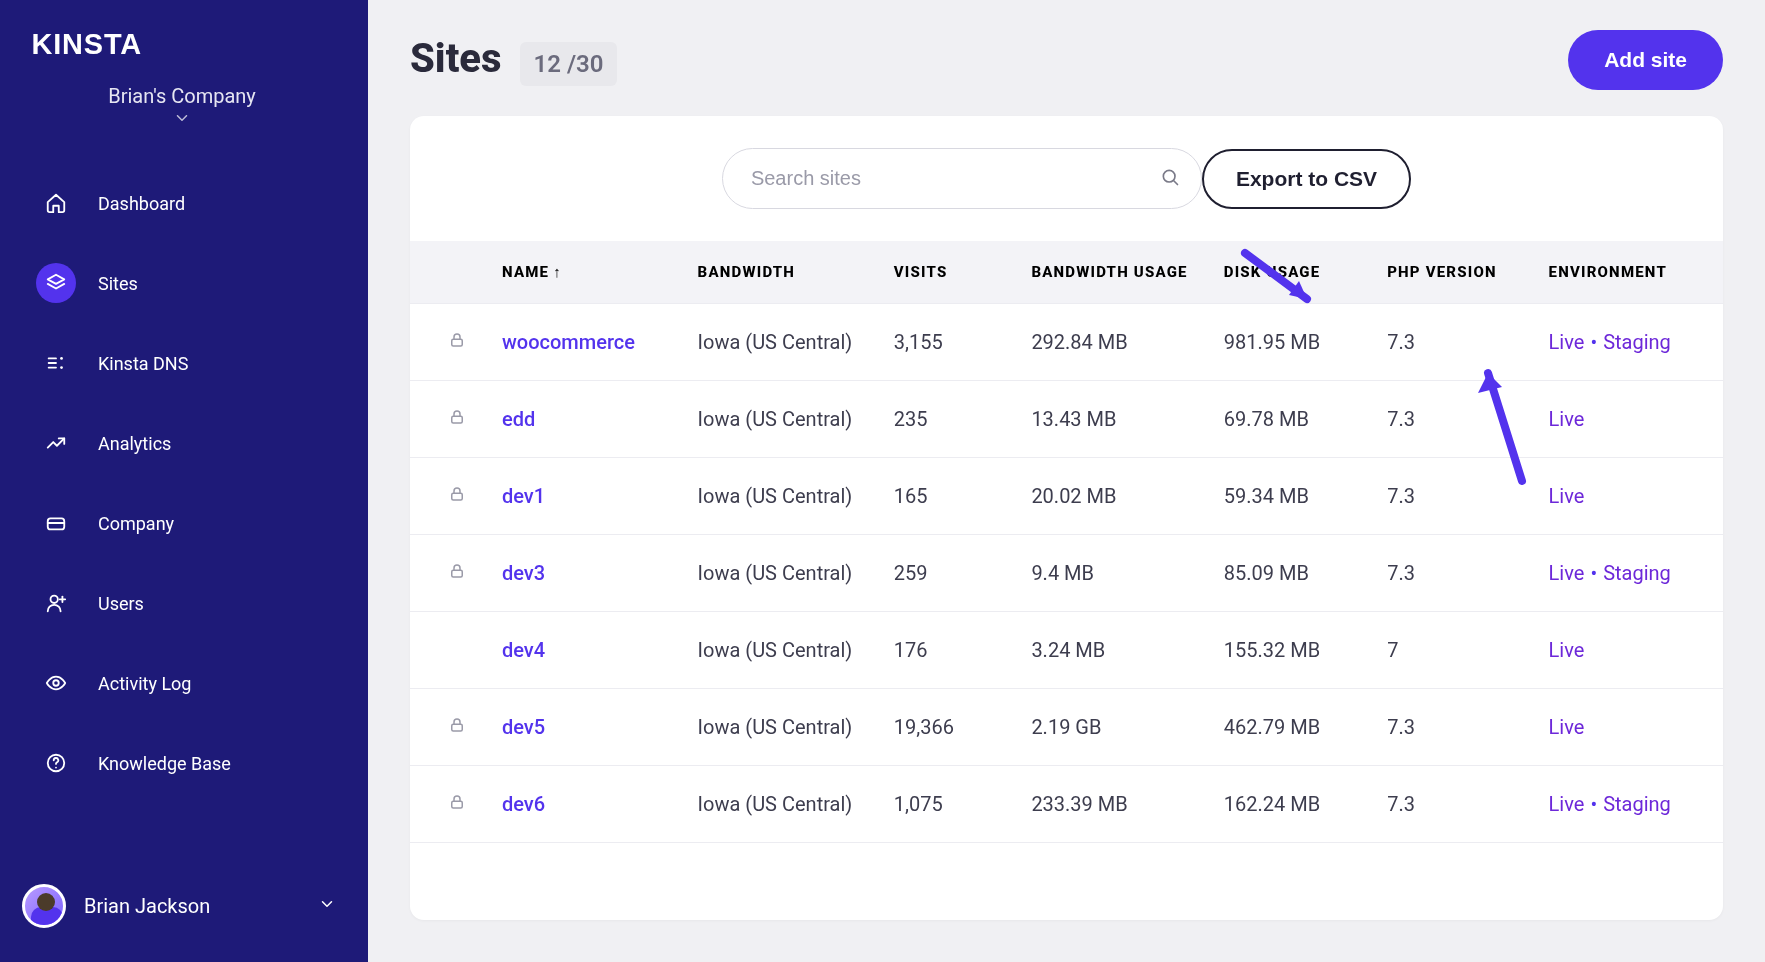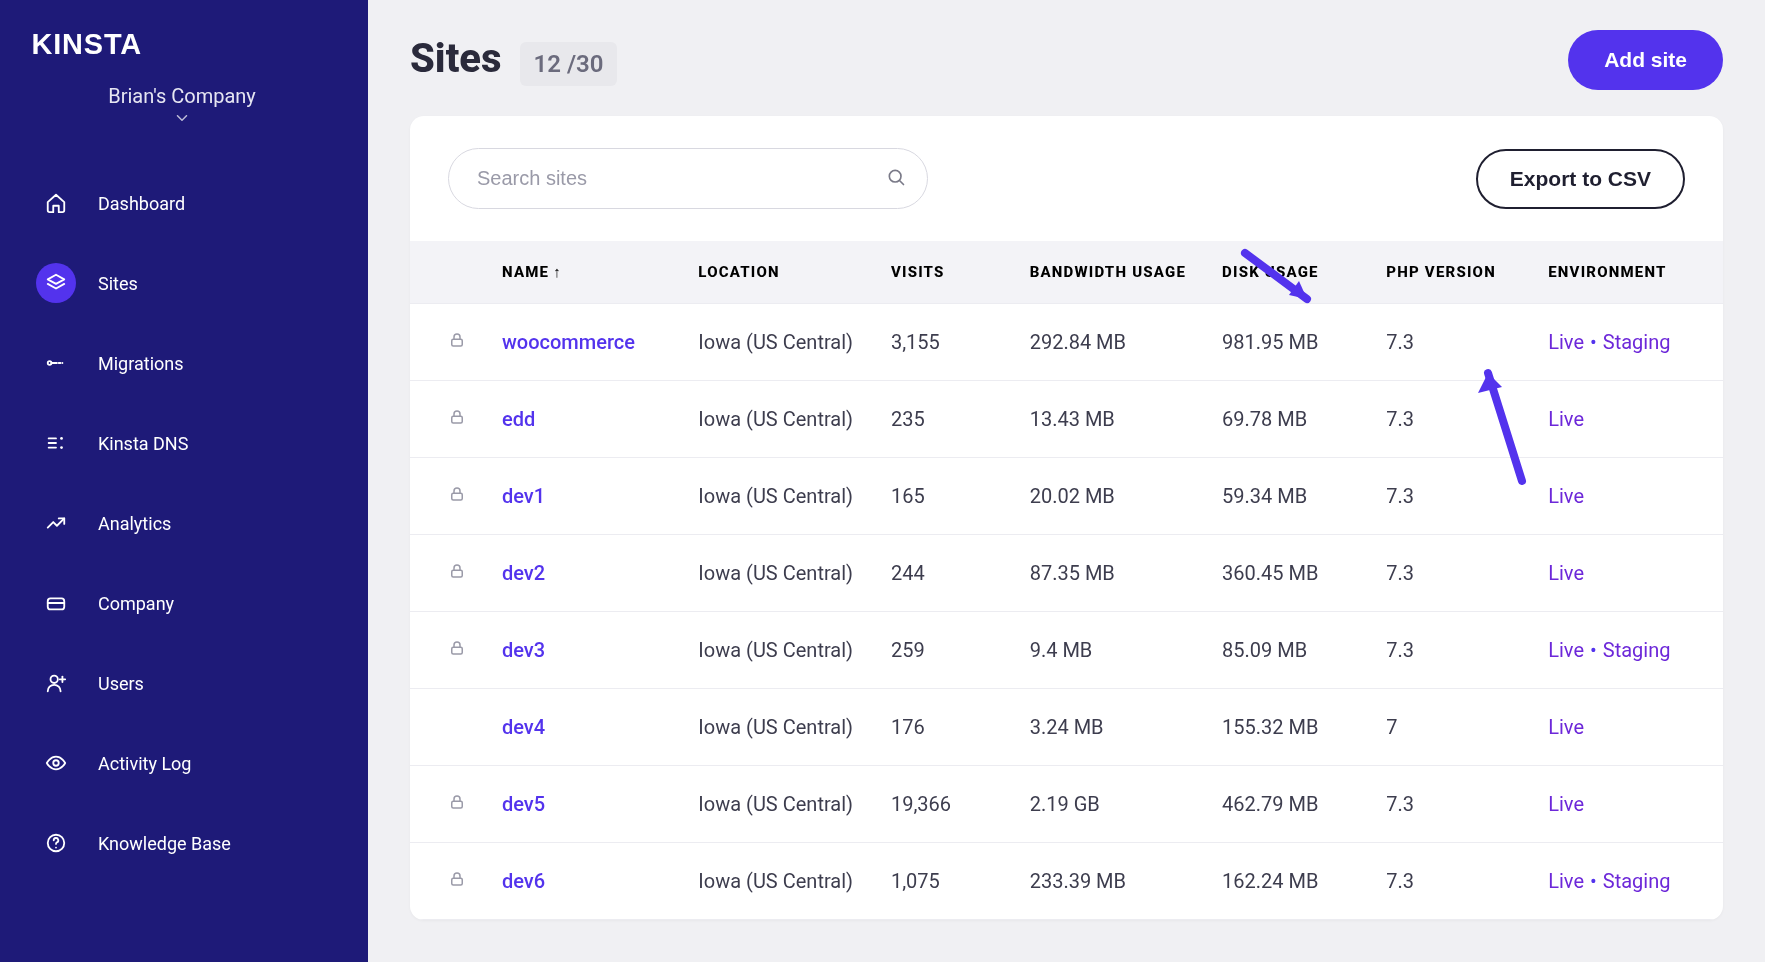--- a/index.html
+++ b/index.html
@@ -24,21 +24,21 @@
 
 
 .main { flex: 1; display: flex; flex-direction: column; overflow: hidden; }
 .topbar { display: flex; align-items: center; justify-content: space-between; padding: 30px 42px 26px 42px; }
 .topbar-left { display: flex; align-items: baseline; gap: 18px; }
 .page-title { font-size: 40px; font-weight: 800; color: #2a2a3b; }
 .count-badge { background: #e8e8ec; color: #6b6b7d; padding: 8px 14px; border-radius: 6px; font-size: 24px; font-weight: 600; }
 .add-site-btn { background: #5333ed; color: #fff; border: none; border-radius: 999px; padding: 18px 36px; font-size: 21px; font-weight: 700; cursor: pointer; }
 
 .card { background: #fff; margin: 0 42px 42px 42px; border-radius: 14px; box-shadow: 0 1px 3px rgba(0,0,0,.04); flex: 1; overflow: hidden; display: flex; flex-direction:column; }
-.card-toolbar { display: flex; align-items: center; justify-content: space-between; padding: 32px 38px; }
+.card-toolbar { display: flex; align-items: center; justify-content: center; padding: 32px 38px; }
 .search-wrap { position: relative; width: 480px; }
 .search-input { width: 100%; border: 1px solid #d8d8e0; border-radius: 999px; padding: 18px 56px 18px 28px; font-size: 20px; color: #28293d; outline: none; }
 .search-input::placeholder { color: #9a9aa8; }
 .search-icon { position: absolute; right: 22px; top: 50%; transform: translateY(-50%); color: #7a7a88; }
 .export-btn { border: 2px solid #1f1f30; background: #fff; color: #1f1f30; border-radius: 999px; padding: 16px 32px; font-size: 21px; font-weight: 700; cursor: pointer; }
 
 .table-wrap { overflow: auto; flex: 1; position: relative; }
 table { width: 100%; border-collapse: collapse; }
 thead th { background: #f3f3f7; text-align: left; font-size: 15px; font-weight: 800; color: #000000; letter-spacing: .08em; padding: 22px 18px; border-bottom: 1px solid #ececf1; white-space: nowrap; }
 thead th .sort { margin-left: 4px; }
@@ -96,31 +96,20 @@
           <svg width="22" height="22" viewBox="0 0 24 24">
             <polygon points="12 3 21 8 12 13 3 8 12 3" stroke="#fff" stroke-width="2" fill="none" stroke-linecap="round" stroke-linejoin="round"></polygon>
             <polyline points="3 13 12 18 21 13" stroke="#fff" stroke-width="2" fill="none" stroke-linecap="round" stroke-linejoin="round"></polyline>
           </svg>
         </span>
         <span>Sites</span>
       </li>
       <li class="">
         <span class="icon-wrap">
           <svg width="24" height="22" viewBox="0 0 24 24">
-            <circle cx="5" cy="12" r="2" stroke="#fff" stroke-width="2" fill="none" stroke-linecap="round" stroke-linejoin="round"></circle>
-            <path d="M7 12h6" stroke="#fff" stroke-width="2" fill="none" stroke-linecap="round" stroke-linejoin="round"></path>
-            <circle cx="19" cy="12" r="1" fill="#fff"></circle>
-            <path d="M15 12h2" stroke="#fff" stroke-width="2" fill="none" stroke-linecap="round" stroke-linejoin="round"></path>
-          </svg>
-        </span>
-        <span>Migrations</span>
-      </li>
-      <li class="">
-        <span class="icon-wrap">
-          <svg width="24" height="22" viewBox="0 0 24 24">
             <path d="M4 7h8M4 12h8M4 17h8" stroke="#fff" stroke-width="2" fill="none" stroke-linecap="round" stroke-linejoin="round"></path>
             <circle cx="18" cy="7" r="1.5" fill="#fff"></circle>
             <circle cx="18" cy="17" r="1.5" fill="#fff"></circle>
           </svg>
         </span>
         <span>Kinsta DNS</span>
       </li>
       <li class="">
         <span class="icon-wrap">
           <svg width="24" height="22" viewBox="0 0 24 24">
@@ -163,20 +152,31 @@
         <span class="icon-wrap">
           <svg width="24" height="22" viewBox="0 0 24 24">
             <circle cx="12" cy="12" r="9" stroke="#fff" stroke-width="2" fill="none" stroke-linecap="round" stroke-linejoin="round"></circle>
             <path d="M9.5 9a2.5 2.5 0 1 1 3.5 2.3c-.9.4-1 1-1 1.7" stroke="#fff" stroke-width="2" fill="none" stroke-linecap="round" stroke-linejoin="round"></path>
             <circle cx="12" cy="17" r="1" fill="#fff"></circle>
           </svg>
         </span>
         <span>Knowledge Base</span>
       </li>
     </ul>
+  <div class="user-footer">
+    <div class="left">
+      <div class="avatar"></div>
+      <span class="name">Brian Jackson</span>
+    </div>
+    <span class="chev">
+      <svg width="18" height="18" viewBox="0 0 24 24">
+          <path d="M6 9l6 6 6-6" stroke="#fff" stroke-width="2" fill="none" stroke-linecap="round" stroke-linejoin="round"></path>
+        </svg>
+    </span>
+  </div>
 </aside>
 
 <main class="main">
   <div class="topbar">
     <div class="topbar-left">
       <h1 class="page-title">Sites</h1>
       <span class="count-badge">12 /30</span>
     </div>
     <button class="add-site-btn">Add site</button>
   </div>
@@ -194,21 +194,21 @@
       </div>
       <button class="export-btn">Export to CSV</button>
     </div>
 
     <div class="table-wrap">
       <table>
         <thead>
           <tr>
             <th class="col-lock"></th>
             <th class="col-name"><span>NAME</span><span class="sort">↑</span></th>
-            <th class="col-location">LOCATION</th>
+            <th class="col-location">BANDWIDTH</th>
             <th class="col-visits">VISITS</th>
             <th class="col-bandwidth">BANDWIDTH USAGE</th>
             <th class="col-disk">DISK USAGE</th>
             <th class="col-php">PHP VERSION</th>
             <th class="col-env">ENVIRONMENT</th>
           </tr>
         </thead>
         <tbody id="rows">
             <tr>
               <td class="col-lock"><span class="lock-icon"><svg width="18" height="18" viewBox="0 0 24 24">
@@ -239,33 +239,20 @@
             <tr>
               <td class="col-lock"><span class="lock-icon"><svg width="18" height="18" viewBox="0 0 24 24">
                     <rect x="5" y="11" width="14" height="9" rx="2" stroke="#9a9aa8" stroke-width="2" fill="none"></rect>
                     <path d="M8 11V8a4 4 0 1 1 8 0v3" stroke="#9a9aa8" stroke-width="2" fill="none"></path>
                   </svg></span></td>
               <td class="col-name"><a href="#" class="site-link">dev1</a></td>
               <td class="col-location">Iowa (US Central)</td>
               <td class="col-visits">165</td>
               <td class="col-bandwidth">20.02 MB</td>
               <td class="col-disk">59.34 MB</td>
-              <td class="col-php">7.3</td>
-              <td class="col-env"><a href="#" class="env-link">Live</a></td>
-            </tr>
-            <tr>
-              <td class="col-lock"><span class="lock-icon"><svg width="18" height="18" viewBox="0 0 24 24">
-                    <rect x="5" y="11" width="14" height="9" rx="2" stroke="#9a9aa8" stroke-width="2" fill="none"></rect>
-                    <path d="M8 11V8a4 4 0 1 1 8 0v3" stroke="#9a9aa8" stroke-width="2" fill="none"></path>
-                  </svg></span></td>
-              <td class="col-name"><a href="#" class="site-link">dev2</a></td>
-              <td class="col-location">Iowa (US Central)</td>
-              <td class="col-visits">244</td>
-              <td class="col-bandwidth">87.35 MB</td>
-              <td class="col-disk">360.45 MB</td>
               <td class="col-php">7.3</td>
               <td class="col-env"><a href="#" class="env-link">Live</a></td>
             </tr>
             <tr>
               <td class="col-lock"><span class="lock-icon"><svg width="18" height="18" viewBox="0 0 24 24">
                     <rect x="5" y="11" width="14" height="9" rx="2" stroke="#9a9aa8" stroke-width="2" fill="none"></rect>
                     <path d="M8 11V8a4 4 0 1 1 8 0v3" stroke="#9a9aa8" stroke-width="2" fill="none"></path>
                   </svg></span></td>
               <td class="col-name"><a href="#" class="site-link">dev3</a></td>
               <td class="col-location">Iowa (US Central)</td>

